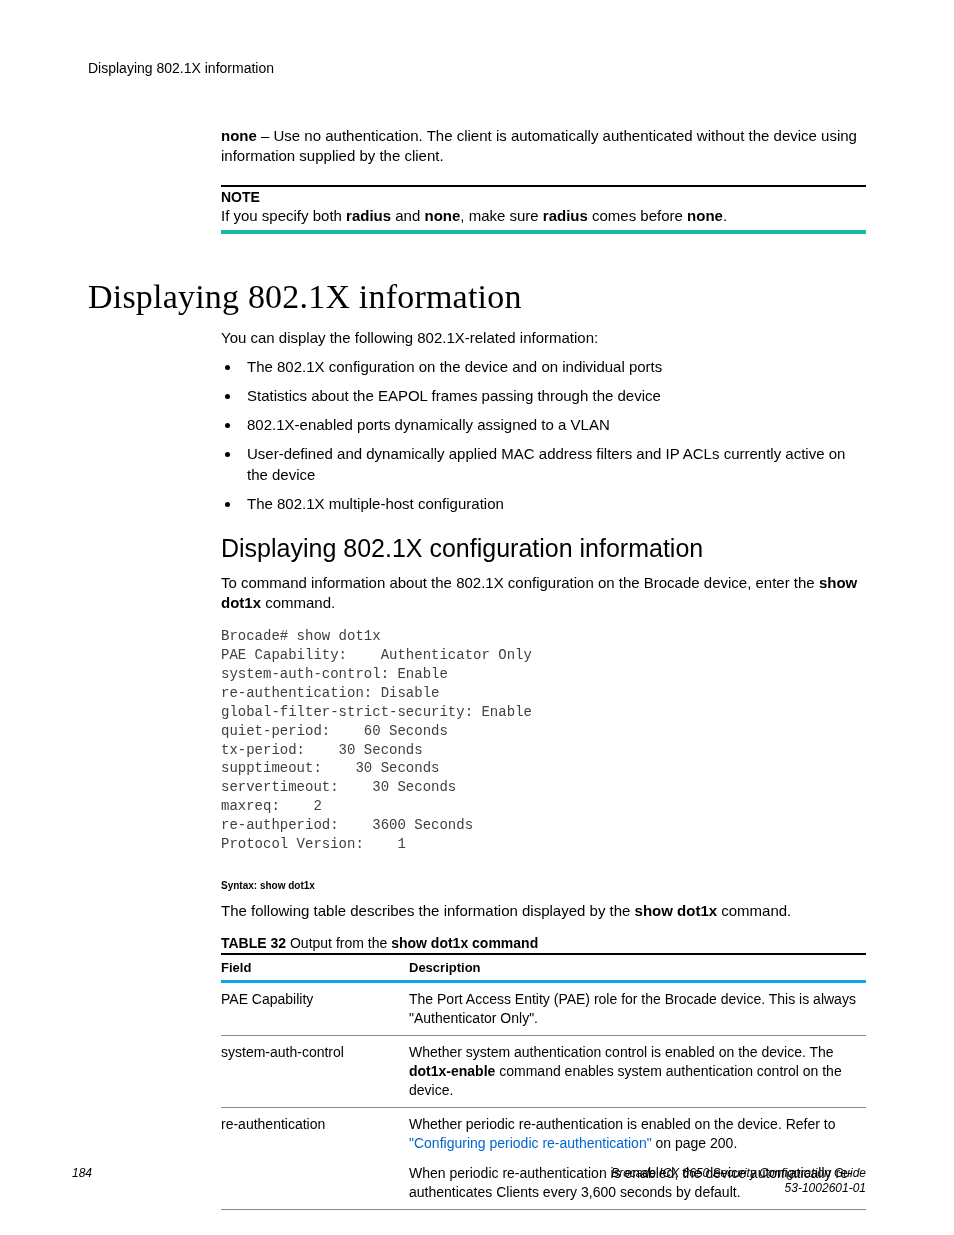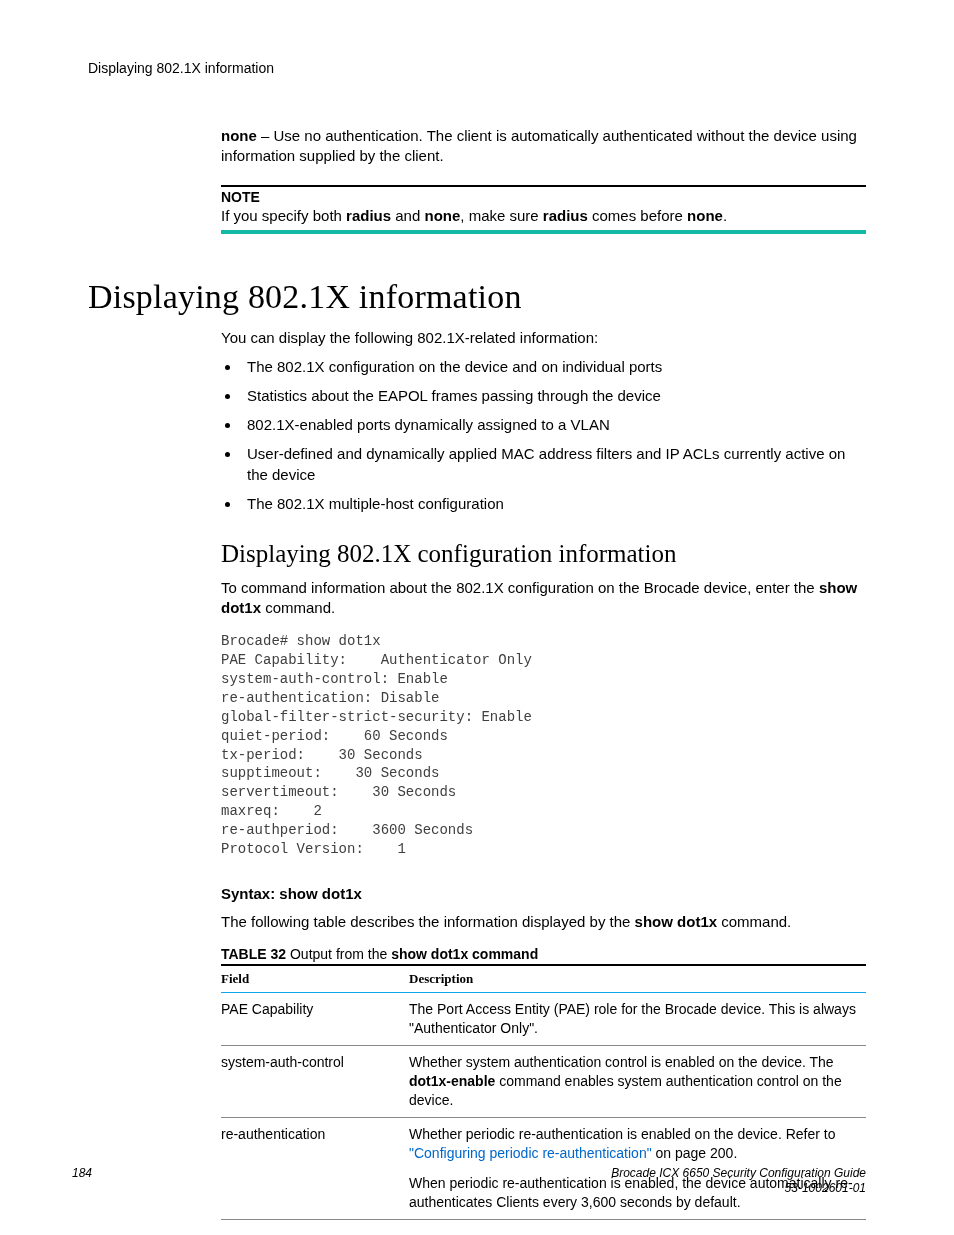--- a/index.html
+++ b/index.html
@@ -49,45 +49,45 @@
     padding-bottom: 6px;
   }
   h1.section {
     font-family: "Times New Roman", Times, serif;
     font-weight: normal;
     font-size: 34px;
     margin: 44px 0 12px 0;
     letter-spacing: 0.2px;
   }
   h2.subsection {
-    font-family: Liberation Serif, serif;
+    font-family: Liberation Sans, sans-serif;
     font-weight: normal;
     font-size: 25px;
-    margin: 26px 0 10px 0;
+    margin: 20px 0 10px 0;
   }
   ul.bullets {
     margin: 8px 0 0 0;
     padding-left: 20px;
     font-size: 15px;
     line-height: 1.4;
   }
   ul.bullets li {
     margin-bottom: 8px;
     padding-left: 6px;
   }
   pre.code {
     font-family: "Courier New", monospace;
     font-size: 14px;
     color: #404040;
     line-height: 1.35;
     margin: 14px 0 26px 0;
     white-space: pre;
   }
   .syntax-line {
-    font-size: 15px;
+    font-size: 10px;
     margin-bottom: 10px;
   }
   .table-caption {
     font-size: 14px;
     margin-top: 14px;
     margin-bottom: 2px;
   }
   .table-caption .tbl-label { font-weight: bold; }
   table.output {
     width: 100%;
@@ -95,22 +95,21 @@
     font-size: 14px;
   }
   table.output thead tr {
     border-top: 2px solid #000;
   }
   table.output thead th {
     text-align: left;
     font-weight: bold;
     font-size: 13px;
     padding: 5px 8px 5px 0;
-    border-bottom: 1px solid #0ea5e9;
-    font-family: Liberation Serif, serif;
+    border-bottom: 3px solid #0ea5e9;
   }
   table.output td {
     vertical-align: top;
     padding: 7px 8px 7px 0;
     border-bottom: 1px solid #888;
     line-height: 1.35;
   }
   table.output td:first-child { width: 180px; }
   .link { color: #0066cc; }
   .footer {

